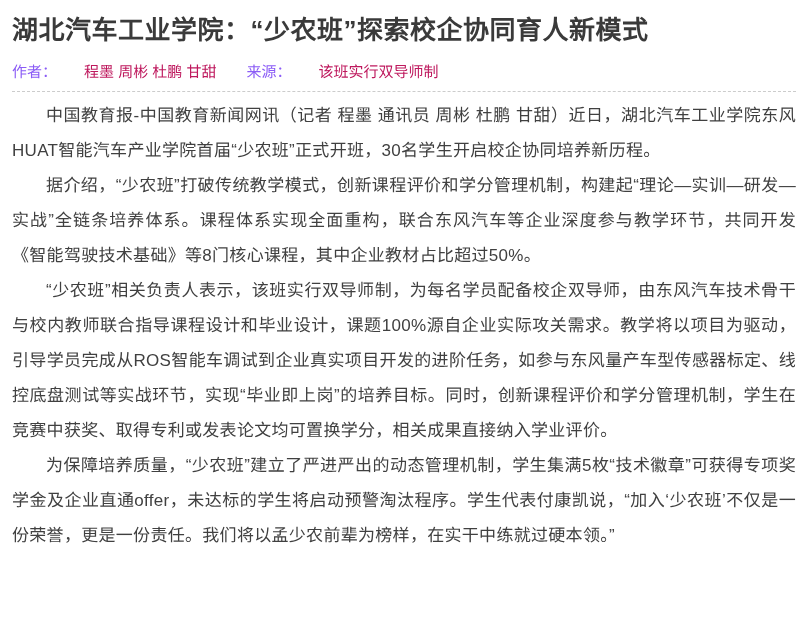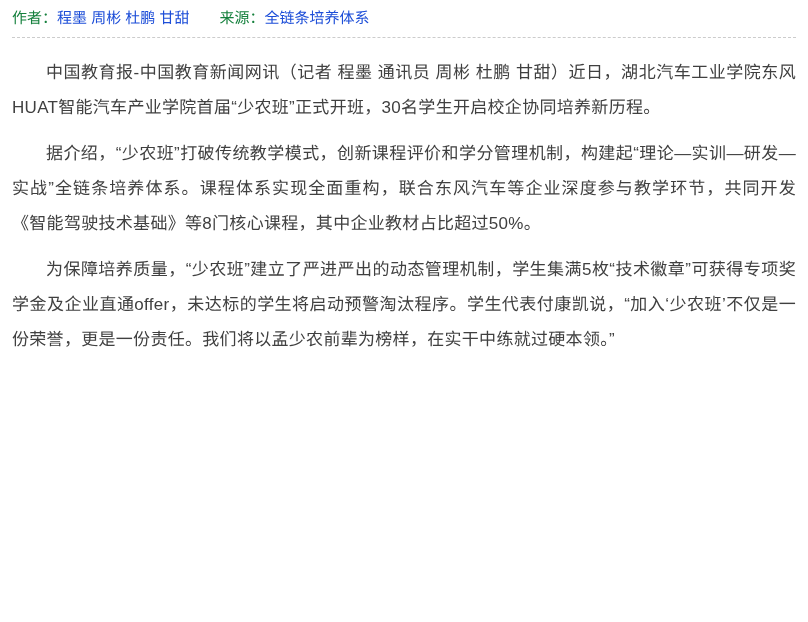--- a/index.html
+++ b/index.html
@@ -33,59 +33,61 @@
     color: #595959;
     margin: 0 0 10px 0;
   }
   .meta-left {
     display: flex;
     align-items: baseline;
   }
   .meta-source {
     margin-left: 30px;
   }
-  .meta-label { color: #15803d; }
-  .meta-value { color: #1d4ed8; }
+  .meta-label { color: #8b5cf6; }
+  .meta-value { color: #be185d; margin-left: 27px; }
   .meta-separator {
     border: none;
     border-top: 1px dashed #cccccc;
     margin: 0 0 4px 0;
     height: 0;
   }
   .article-body {
     padding: 2px 0 8px 0;
   }
   .article-body p {
-    margin: 11px 0;
+    margin: 0 0;
     font-size: 17px;
     line-height: 35px;
     color: #404040;
     text-indent: 2em;
     text-align: justify;
     letter-spacing: 0.3px;
   }
 </style>
 </head>
 <body>
 
 <div class="article-page">
 
+  <h1 class="article-title">湖北汽车工业学院：“少农班”探索校企协同育人新模式</h1>
 
   <div class="article-meta">
     <div class="meta-left">
       <span class="meta-author">
         <span class="meta-label">作者：</span><span class="meta-value">程墨 周彬 杜鹏 甘甜</span>
       </span>
       <span class="meta-source">
-        <span class="meta-label">来源：</span><span class="meta-value">全链条培养体系</span>
+        <span class="meta-label">来源：</span><span class="meta-value">该班实行双导师制</span>
       </span>
     </div>
   </div>
 
   <hr class="meta-separator">
 
   <div class="article-body">
     <p>中国教育报-中国教育新闻网讯（记者 程墨 通讯员 周彬 杜鹏 甘甜）近日，湖北汽车工业学院东风HUAT智能汽车产业学院首届“少农班”正式开班，30名学生开启校企协同培养新历程。</p>
     <p>据介绍，“少农班”打破传统教学模式，创新课程评价和学分管理机制，构建起“理论—实训—研发—实战”全链条培养体系。课程体系实现全面重构，联合东风汽车等企业深度参与教学环节，共同开发《智能驾驶技术基础》等8门核心课程，其中企业教材占比超过50%。</p>
+    <p>“少农班”相关负责人表示，该班实行双导师制，为每名学员配备校企双导师，由东风汽车技术骨干与校内教师联合指导课程设计和毕业设计，课题100%源自企业实际攻关需求。教学将以项目为驱动，引导学员完成从ROS智能车调试到企业真实项目开发的进阶任务，如参与东风量产车型传感器标定、线控底盘测试等实战环节，实现“毕业即上岗”的培养目标。同时，创新课程评价和学分管理机制，学生在竞赛中获奖、取得专利或发表论文均可置换学分，相关成果直接纳入学业评价。</p>
     <p>为保障培养质量，“少农班”建立了严进严出的动态管理机制，学生集满5枚“技术徽章”可获得专项奖学金及企业直通offer，未达标的学生将启动预警淘汰程序。学生代表付康凯说，“加入‘少农班’不仅是一份荣誉，更是一份责任。我们将以孟少农前辈为榜样，在实干中练就过硬本领。”</p>
   </div>
 
 </div>
 
 </body></html>

